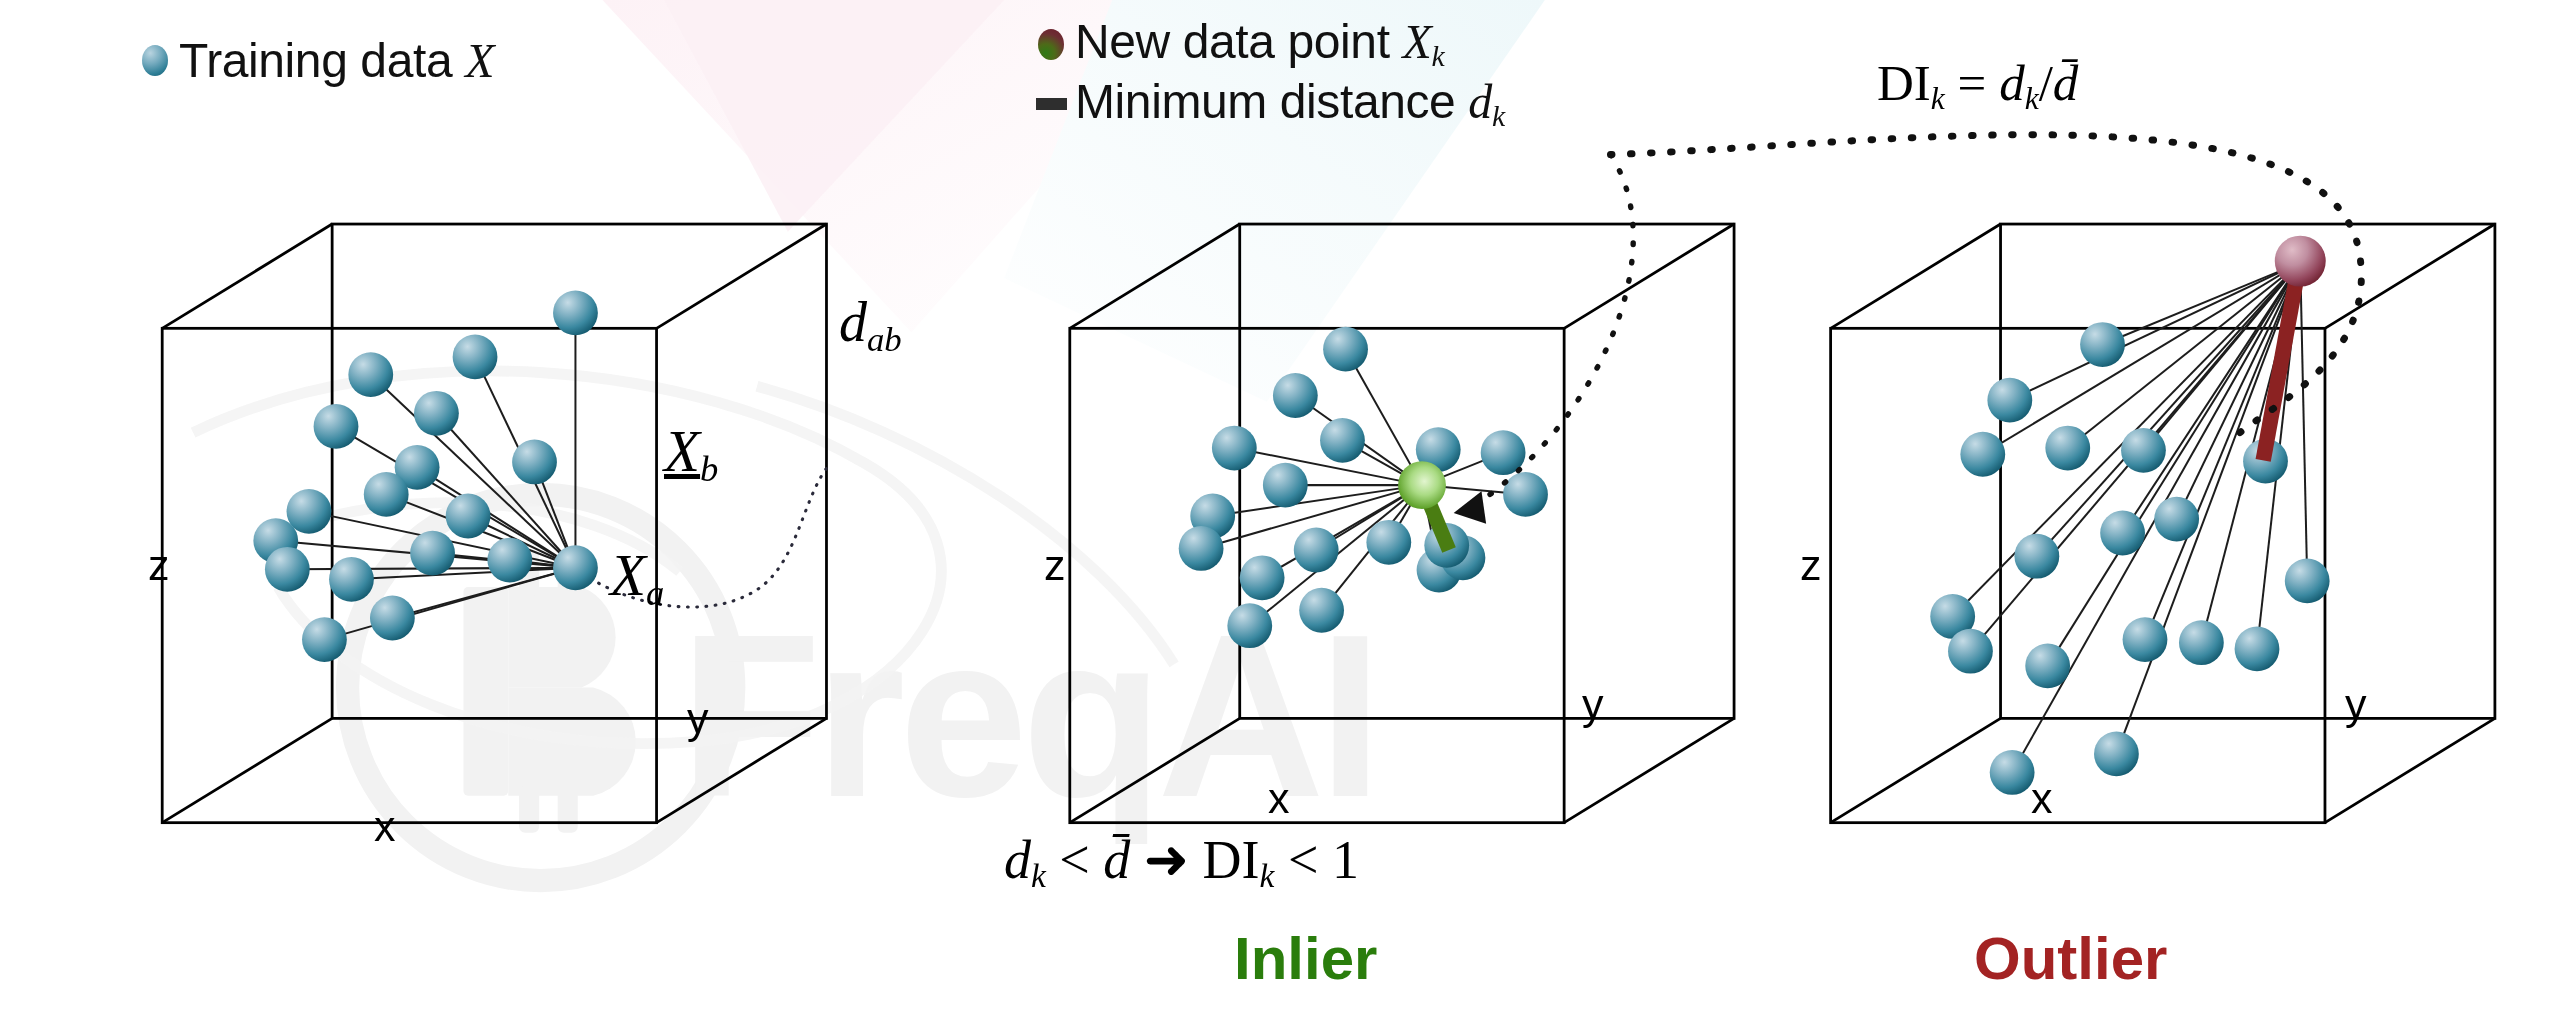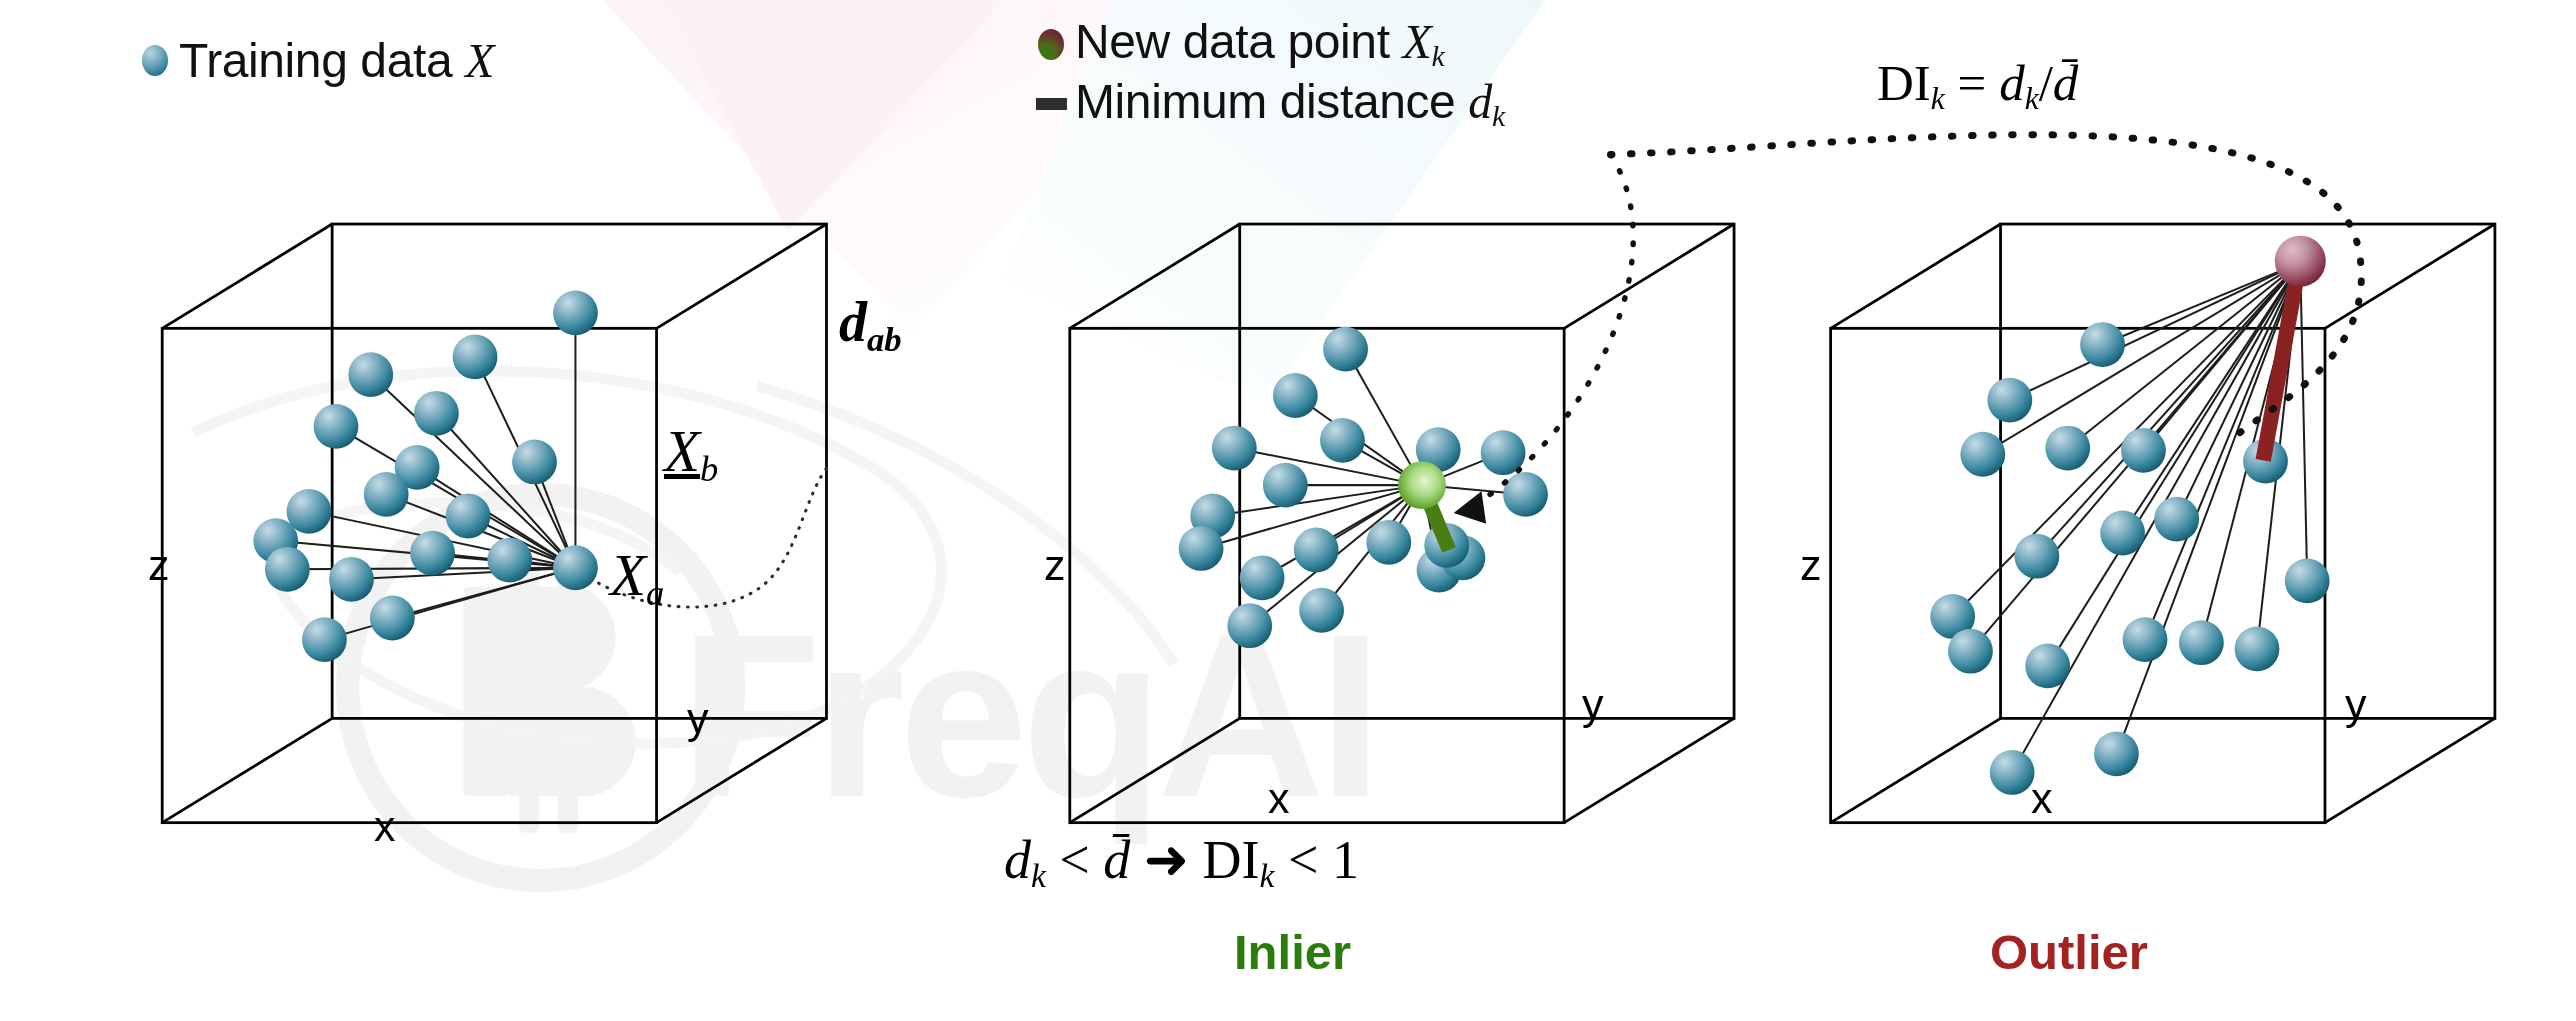--- a/index.html
+++ b/index.html
@@ -26,31 +26,31 @@
     font-family:"Liberation Sans",sans-serif;}
   .mi{font-family:"Liberation Serif",serif;font-style:italic;}
   .mu{font-family:"Liberation Serif",serif;font-style:normal;}
   .sub{font-size:0.62em;vertical-align:-0.28em;font-family:"Liberation Serif",serif;font-style:italic;}
 
   
   .formula{position:absolute;font-family:"Liberation Serif",serif;color:#000;white-space:nowrap;}
   .f-di{font-size:51px;}
   .caption-eq{font-size:54px;font-family:"Liberation Serif",serif;white-space:nowrap;
     position:absolute;color:#000;}
-  .verdict{position:absolute;font-size:49px;font-weight:bold;
+  .verdict{position:absolute;font-size:60px;font-weight:bold;
     font-family:"Liberation Sans",sans-serif;white-space:nowrap;text-align:right;}
   .v-in{color:#2a7d0c;}
-  .v-out{color:#a32323;margin-left:16px;}
+  .v-out{color:#a32323;}
 
   
   .axlabel{position:absolute;font-size:43px;color:#000;font-family:"Liberation Sans",sans-serif;}
   .ptlabel{position:absolute;font-family:"Liberation Serif",serif;font-style:italic;
     font-size:59px;color:#000;white-space:nowrap;}
   .dab{position:absolute;font-family:"Liberation Serif",serif;font-style:italic;
-    font-size:56px;color:#000;white-space:nowrap;font-weight:bold;}
+    font-size:56px;color:#000;white-space:nowrap;}
 </style>
 </head>
 <body>
 
 <div id="root">
 
   <svg class="layer wm" viewBox="0 0 3335 1323" width="2576" height="1022" aria-hidden="true">
     <defs>
       <linearGradient id="wmTint1" x1="0" y1="0" x2="1" y2="1">
         <stop offset="0%" stop-color="#fdf2f6"></stop>

